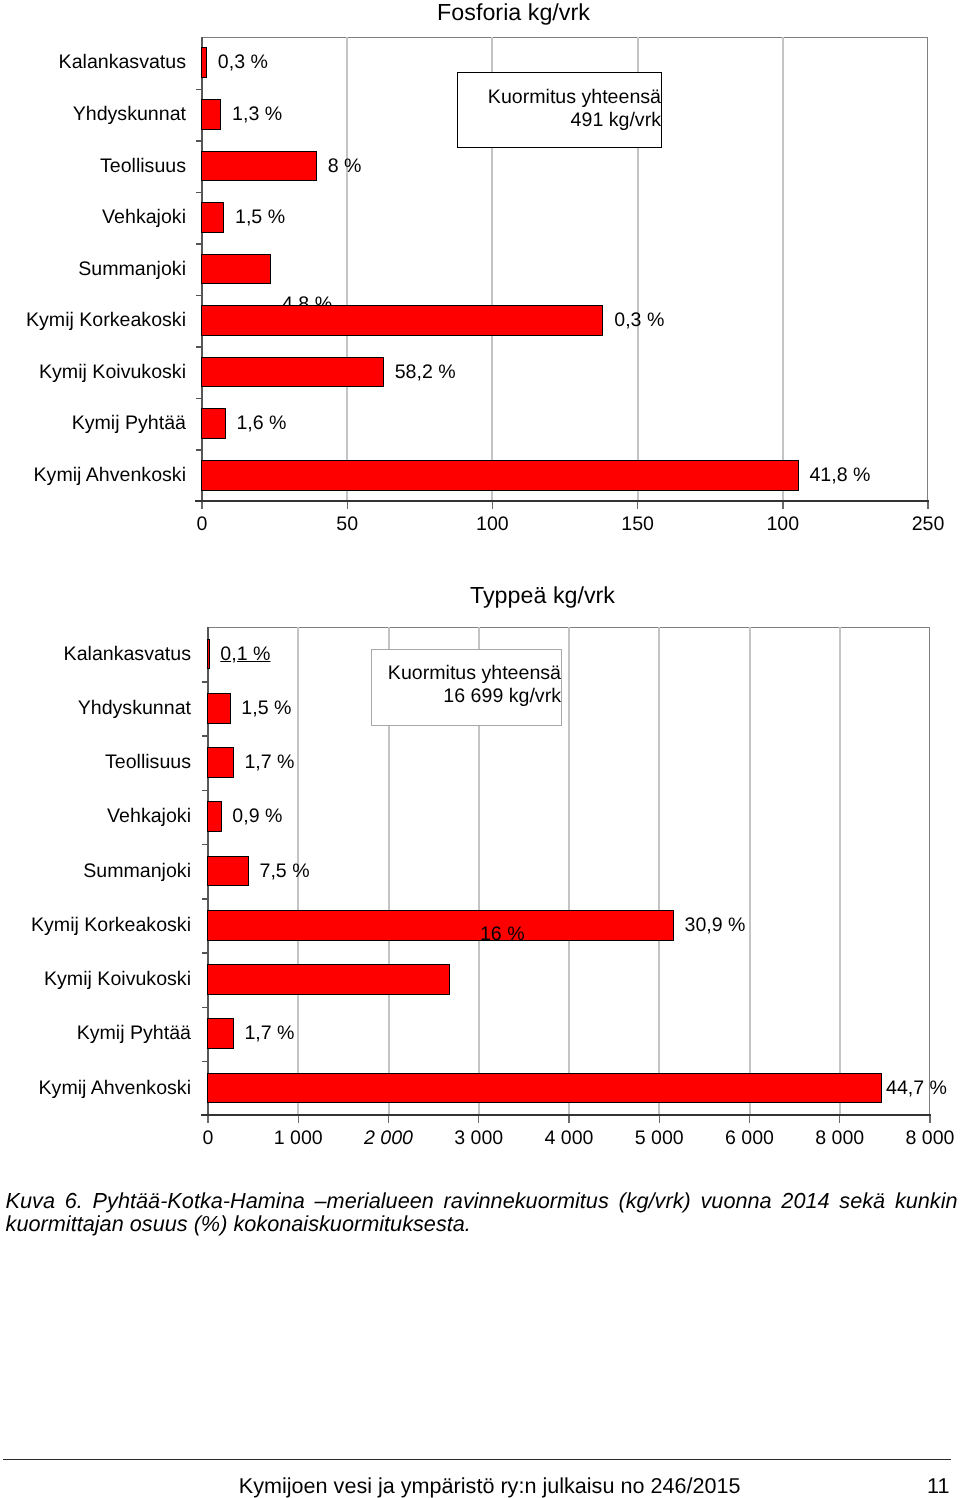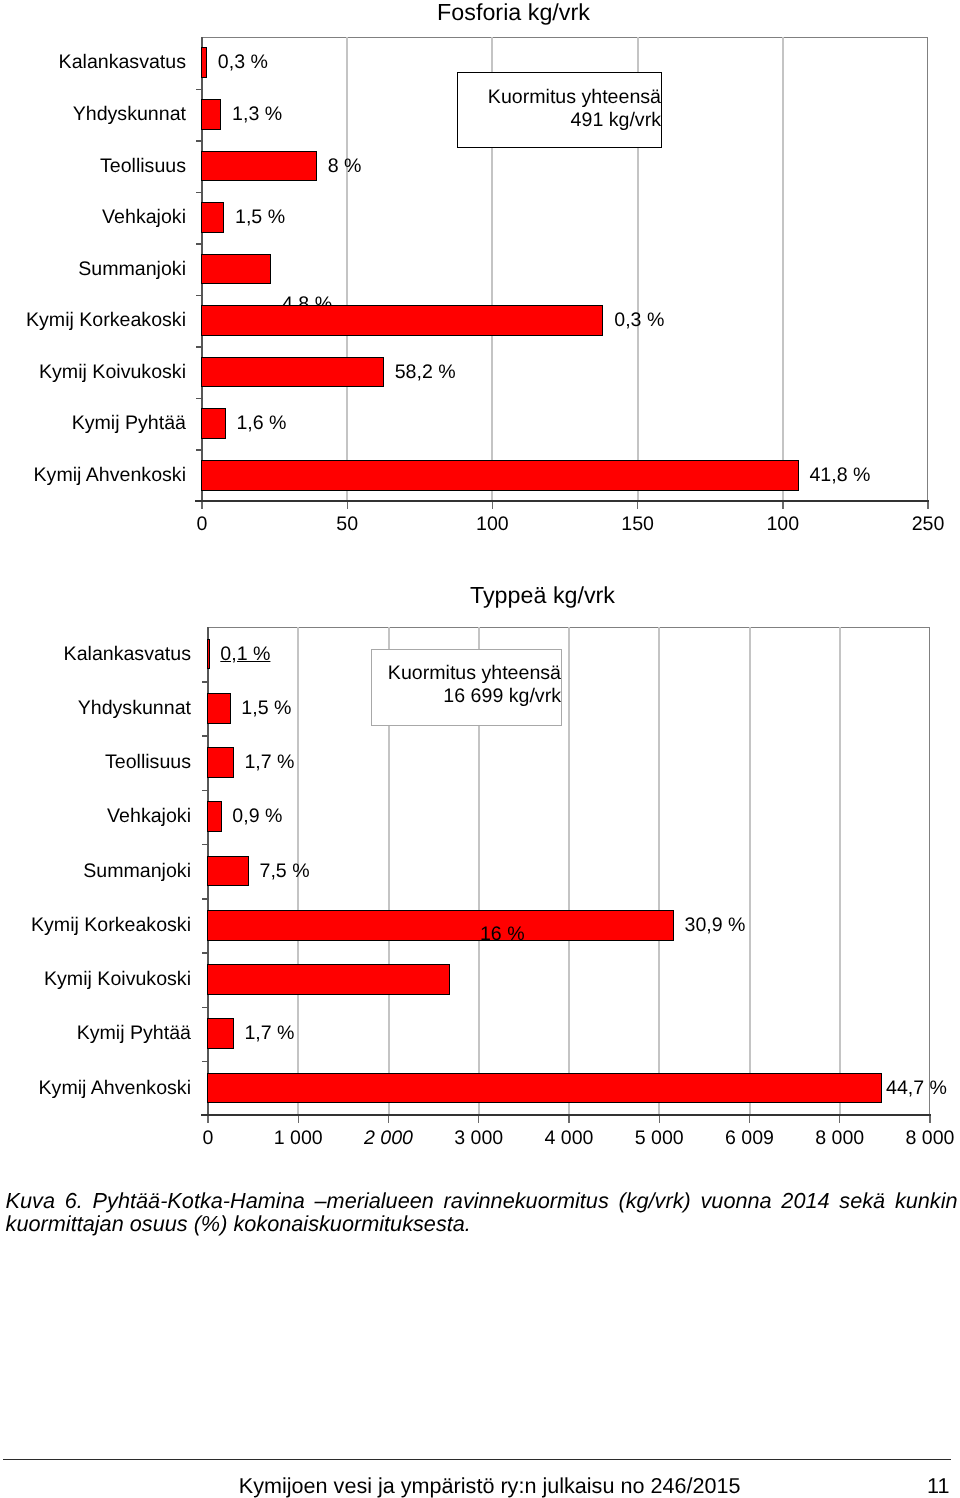--- a/index.html
+++ b/index.html
@@ -169,21 +169,21 @@
       <div class="val-label" style="left: 244.431px; top: 1024.37px;">1,7 %</div>
       <div class="bar" style="left: 207.35px; top: 1072.57px; width: 674.926px; height: 30.6356px;"></div>
       <div class="cat-label" style="left: 0px; width: 191px; top: 1078.59px;">Kymij Ahvenkoski</div>
       <div class="val-label" style="left: 885.989px; top: 1078.59px;">44,7 %</div>
       <div class="tick-label" style="left: 148px; width: 120px; top: 1129px;">0</div>
       <div class="tick-label" style="left: 238.25px; width: 120px; top: 1129px;">1 000</div>
       <div class="tick-label" style="left: 328.5px; width: 120px; top: 1129px; font-style: italic;">2 000</div>
       <div class="tick-label" style="left: 418.75px; width: 120px; top: 1129px;">3 000</div>
       <div class="tick-label" style="left: 509px; width: 120px; top: 1129px;">4 000</div>
       <div class="tick-label" style="left: 599.25px; width: 120px; top: 1129px; text-align: center;">5 000</div>
-      <div class="tick-label" style="left: 689.5px; width: 120px; top: 1129px;">6 009</div>
+      <div class="tick-label" style="left: 689.5px; width: 120px; top: 1129px;">6 000</div>
       <div class="tick-label" style="left: 779.75px; width: 120px; top: 1129px;">8 000</div>
       <div class="tick-label" style="left: 870px; width: 120px; top: 1129px;">8 000</div>
       <div class="callout" style="left: 371px; top: 649px; width: 191px; height: 77px; padding-top: 12px; border: 1.3px solid rgb(168, 168, 168);">
         <div>Kuormitus yhteensä</div>
         <div>16 699 kg/vrk</div>
       </div>
     </div>
   </div>
 
 <div class="caption" style="left:5.6px;top:1188.5px;width:952px;">

